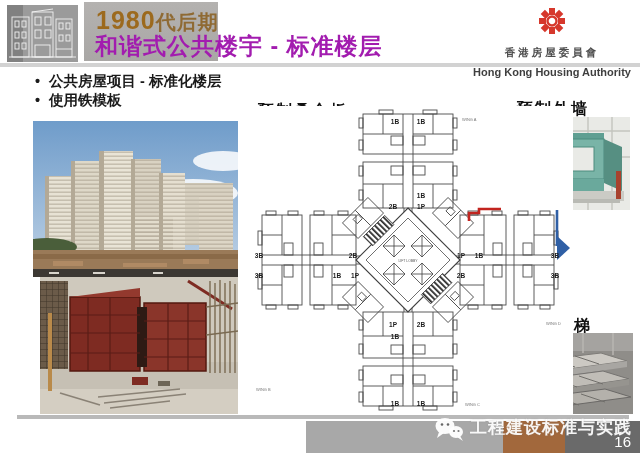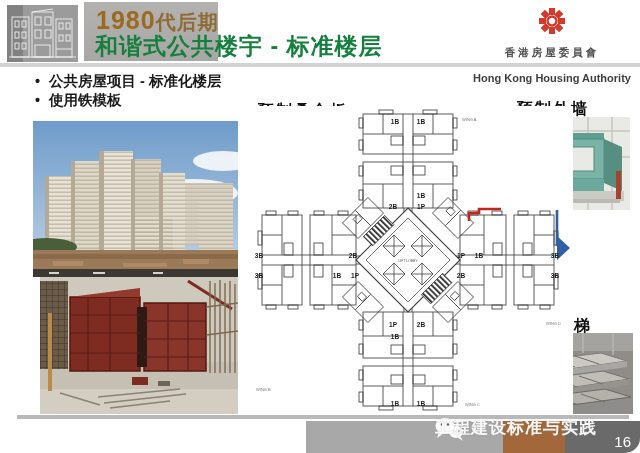--- a/index.html
+++ b/index.html
@@ -1,39 +1,39 @@
 <!DOCTYPE html>
 <html><head>
 <meta charset="utf-8">
 <style>
   html,body{margin:0;padding:0;}
   body{width:640px;height:453px;font-family:"Liberation Sans",sans-serif;}
-  .slide{position:relative;width:640px;height:453px;background:#fff;overflow:hidden;border-radius:15px;}
+  .slide{position:relative;width:640px;height:453px;background:#fff;overflow:hidden;}
   .abs{position:absolute;}
   
   .title-box{left:84px;top:2px;width:134px;height:59px;background:linear-gradient(180deg,#b4b2b0,#a9a7a5);}
   .title-l1{left:96px;top:6px;font-size:20px;font-weight:700;color:#8f6a33;letter-spacing:1px;white-space:nowrap;}
   .title-l1 .year{font-size:25px;font-weight:800;color:#9c6a1e;letter-spacing:1px;}
-  .title-l2{left:95px;top:31px;font-size:23px;font-weight:700;color:#15803d;letter-spacing:1px;white-space:nowrap;}
+  .title-l2{left:95px;top:31px;font-size:23px;font-weight:700;color:#a21caf;letter-spacing:1px;white-space:nowrap;}
   .logo-wrap{right:2px;top:6px;width:172px;text-align:center;}
   .logo-zh{font-size:10.5px;font-weight:600;color:#4c4c4c;letter-spacing:3px;margin-top:10px;}
-  .logo-en{font-size:11px;font-weight:700;color:#3f3f3f;margin-top:12px;}
+  .logo-en{font-size:11px;font-weight:700;color:#3f3f3f;margin-top:6px;}
   .header-rule{left:0;top:63px;width:640px;height:4px;background:#d2d2d2;}
   
   .bullets{left:35px;top:72px;font-size:14.5px;font-weight:600;color:#1a1a1a;line-height:19px;}
   .bullet-row{white-space:nowrap;}
   .bullet-dot{display:inline-block;width:14px;}
   
   .cap{font-size:16px;font-weight:700;color:#111;letter-spacing:2px;white-space:nowrap;}
   
   .foot-line{left:17px;top:415px;width:612px;height:4px;background:#b9b9b9;}
   .bar-gray{left:306px;top:421px;width:197px;height:32px;background:#a8a8a8;}
   .bar-brown{left:503px;top:421px;width:62px;height:32px;background:#a2683c;}
   .bar-dark{left:565px;top:421px;width:75px;height:32px;background:#6a6a6a;}
-  .watermark{left:435px;top:416px;width:172px;font-size:17px;font-weight:700;color:rgba(255,255,255,.93);letter-spacing:1px;white-space:nowrap;text-shadow:0 0 2px rgba(120,120,120,.35);}
+  .watermark{left:460px;top:416px;width:172px;font-size:17px;font-weight:700;color:rgba(255,255,255,.93);letter-spacing:1px;white-space:nowrap;text-shadow:0 0 2px rgba(120,120,120,.35);text-align:right;}
   .pageno{left:565px;top:433px;width:66px;text-align:right;font-size:15px;color:#fff;padding-right:11px;}
   svg{display:block;}
   text{font-family:"Liberation Sans",sans-serif;}
 </style>
 </head>
 <body>
 
 <div class="slide">
 
   <div class="abs title-box"></div>

